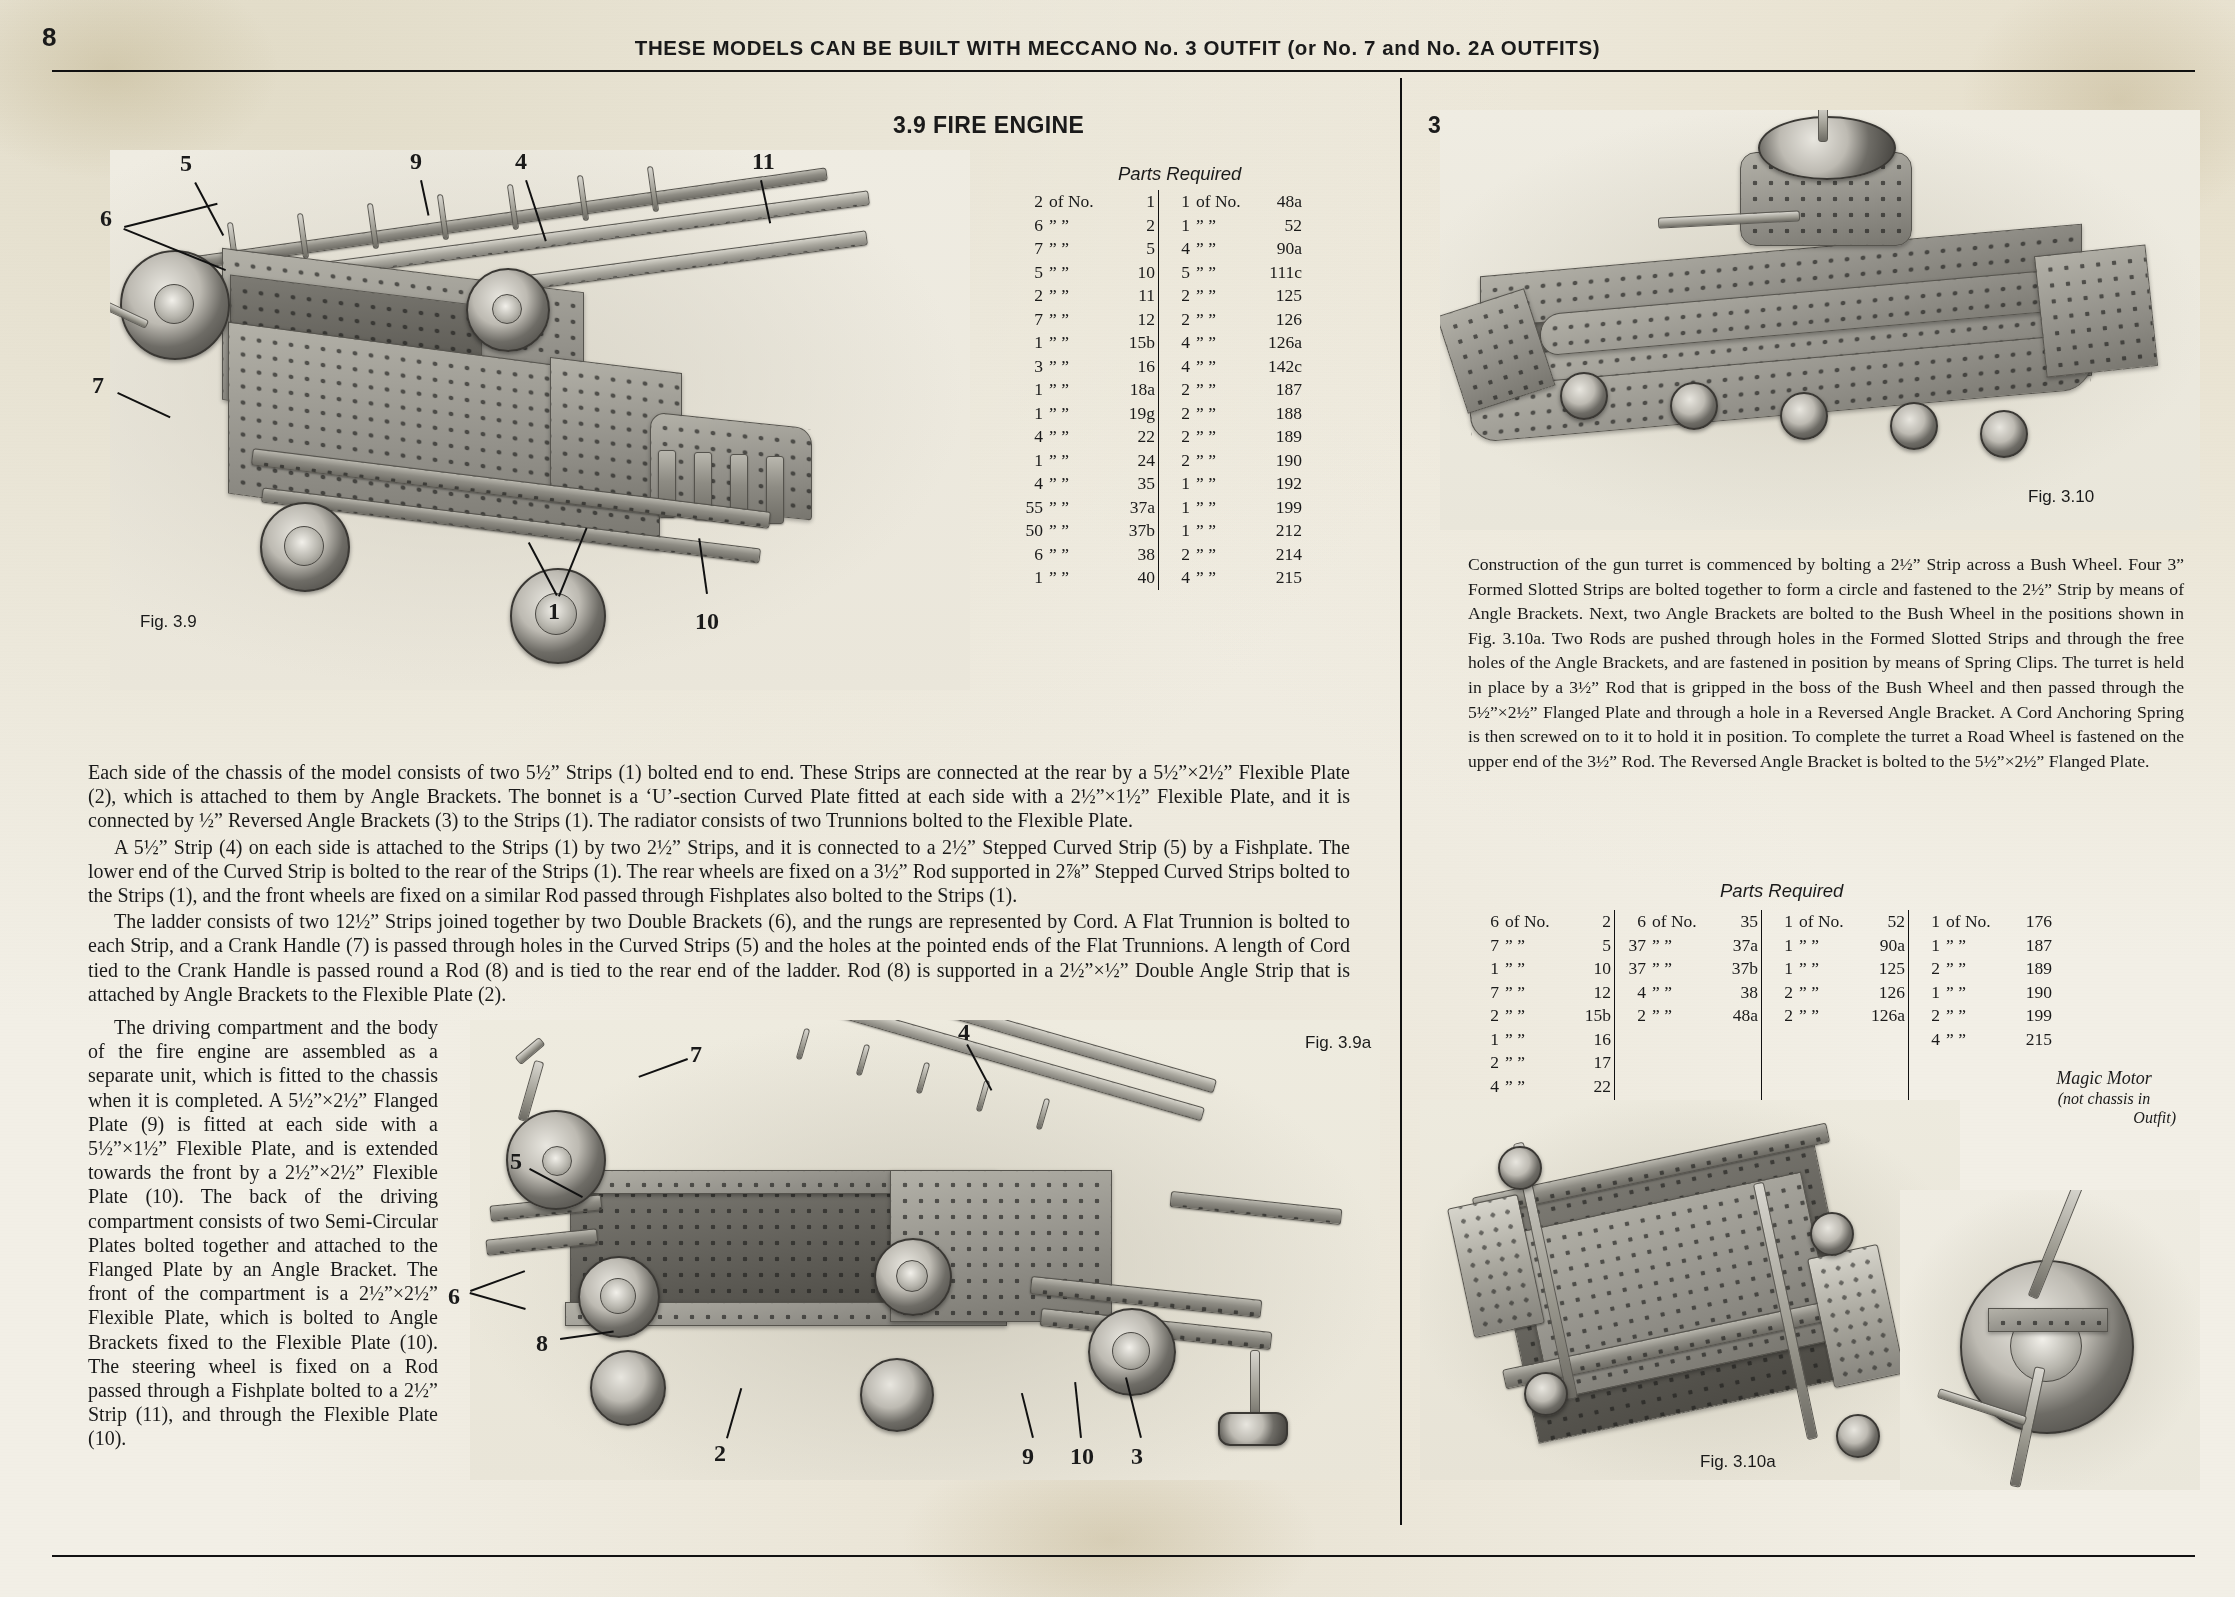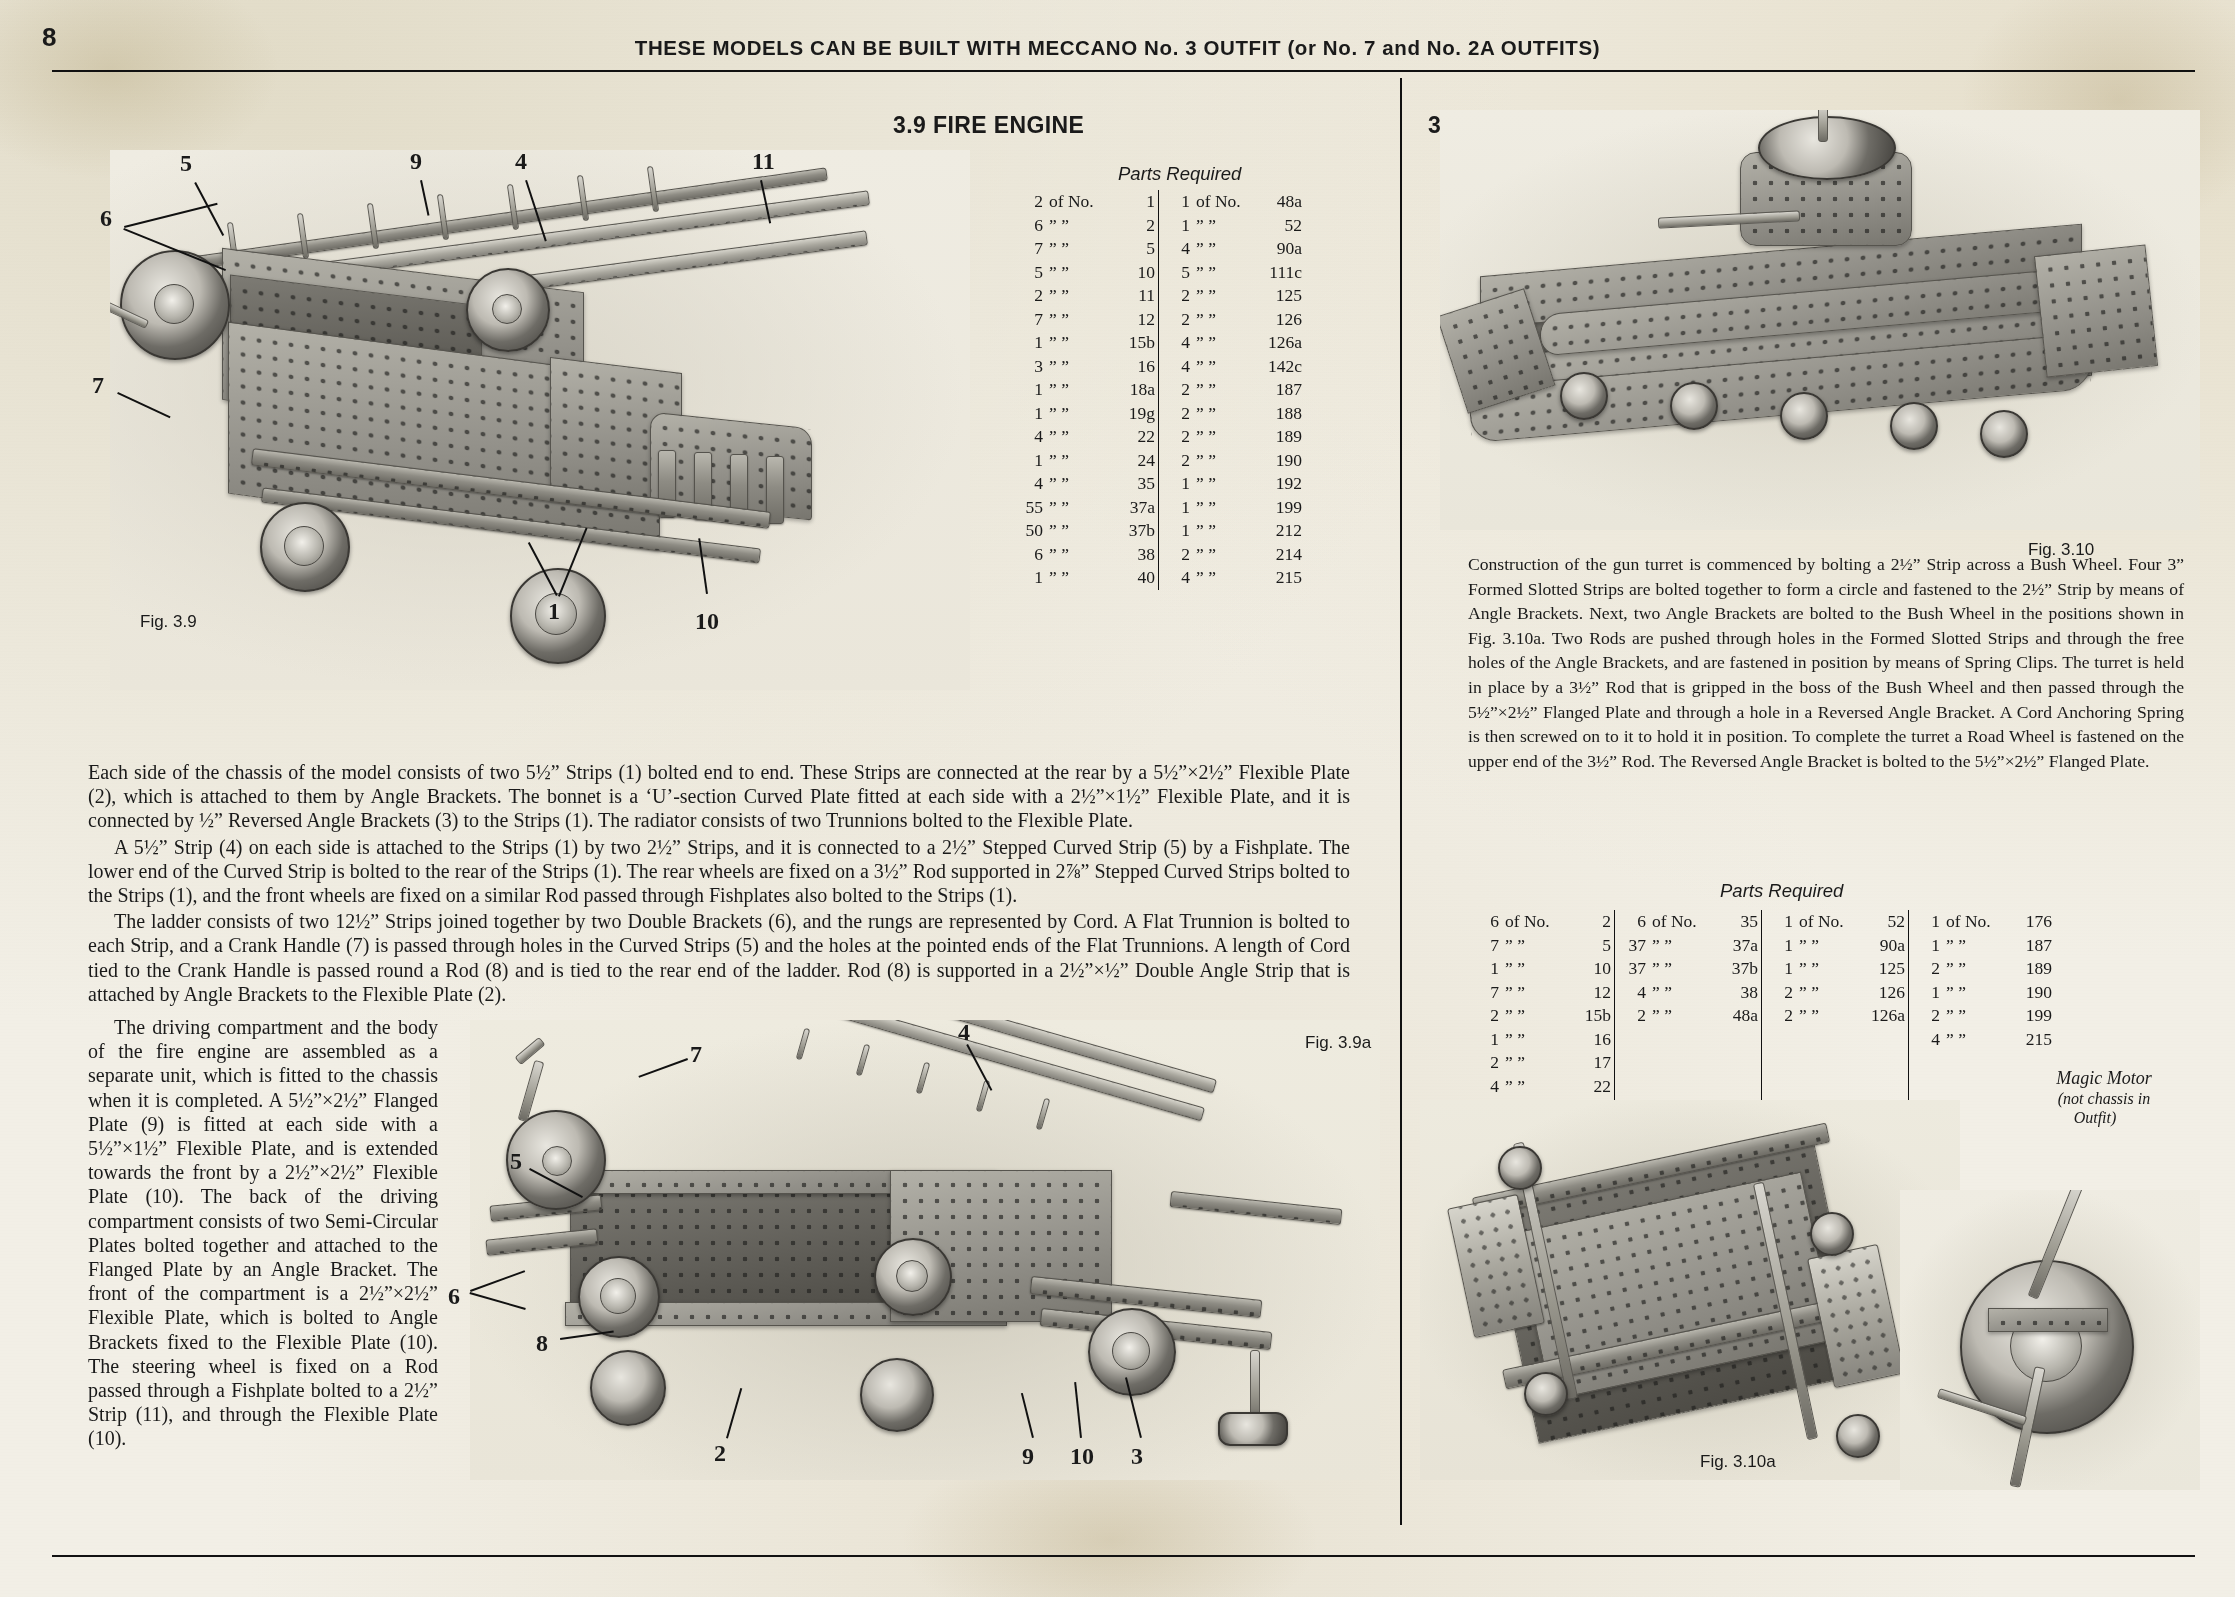--- a/index.html
+++ b/index.html
@@ -504,21 +504,21 @@
   <div class="rod" style="left:378px;top:-6px;width:8px;height:36px;"></div>
 
   <div class="rod" style="left:218px;top:104px;width:140px;height:9px;transform:rotate(-3deg);"></div>
 
   <div class="wheel" style="left:120px;top:262px;width:44px;height:44px;"></div>
   <div class="wheel" style="left:230px;top:272px;width:44px;height:44px;"></div>
   <div class="wheel" style="left:340px;top:282px;width:44px;height:44px;"></div>
   <div class="wheel" style="left:450px;top:292px;width:44px;height:44px;"></div>
   <div class="wheel" style="left:540px;top:300px;width:44px;height:44px;"></div>
 </div>
-<div class="fig-label" style="left:2028px;top:540px;">Fig. 3.10</div>
+<div class="fig-label" style="left:2028px;top:487px;">Fig. 3.10</div>
 
 <div class="tank-text" style="left:1468px;top:552px;width:716px;">
   <p>Construction of the gun turret is commenced by bolting a 2½” Strip across a Bush Wheel. Four 3” Formed Slotted Strips are bolted together to form a circle and fastened to the 2½” Strip by means of Angle Brackets. Next, two Angle Brackets are bolted to the Bush Wheel in the positions shown in Fig. 3.10a. Two Rods are pushed through holes in the Formed Slotted Strips and through the free holes of the Angle Brackets, and are fastened in position by means of Spring Clips. The turret is held in place by a 3½” Rod that is gripped in the boss of the Bush Wheel and then passed through the 5½”×2½” Flanged Plate and through a hole in a Reversed Angle Bracket. A Cord Anchoring Spring is then screwed on to it to hold it in position. To complete the turret a Road Wheel is fastened on the upper end of the 3½” Rod. The Reversed Angle Bracket is bolted to the 5½”×2½” Flanged Plate.</p>
 </div>
 
 <div class="parts-heading" style="left:1720px;top:880px;">Parts Required</div>
 
 <div class="ptable" id="tank-parts" style="left:1468px;top:910px;">
   <table>
     <tbody id="tank-parts-body">
@@ -648,21 +648,21 @@
           <td class="of"></td>
           <td class="no"></td>
         </tr>
       </tbody>
   </table>
 </div>
 
 <div style="position:absolute;left:2014px;top:1068px;width:180px;font-family:'Liberation Serif',serif;">
   <div style="font-size:18px;text-align:center;"><em>Magic Motor</em></div>
   <div class="small-note"><span>(not chassis in</span></div>
-  <div class="small-note" style="text-align:center;padding-right:18px;"><span>Outfit)</span></div>
+  <div class="small-note" style="text-align:right;padding-right:18px;"><span>Outfit)</span></div>
 </div>
 
 <div class="photo" id="photo-tank-under">
   <div class="bg"></div>
   <div class="plate dark" style="left:90px;top:70px;width:330px;height:240px;transform:rotate(-12deg);">
       <div class="holes"></div>
     </div>
   <div class="plate" style="left:110px;top:100px;width:290px;height:170px;transform:rotate(-12deg);">
       <div class="holes"></div>
     </div>

